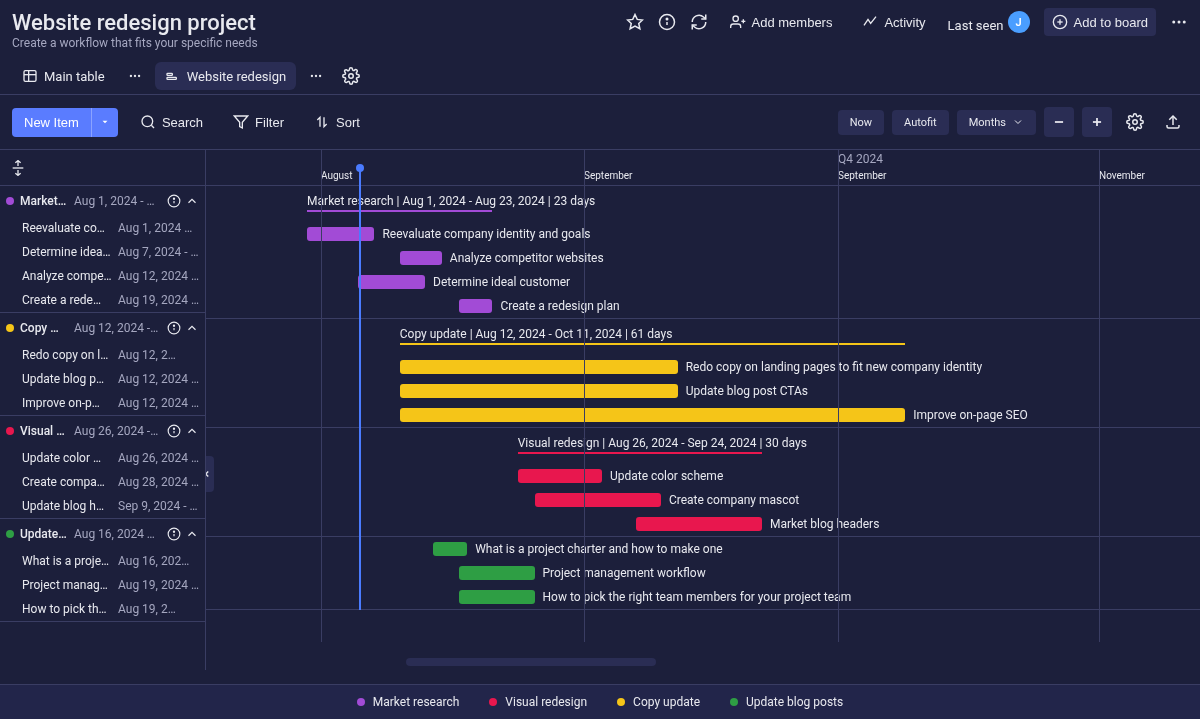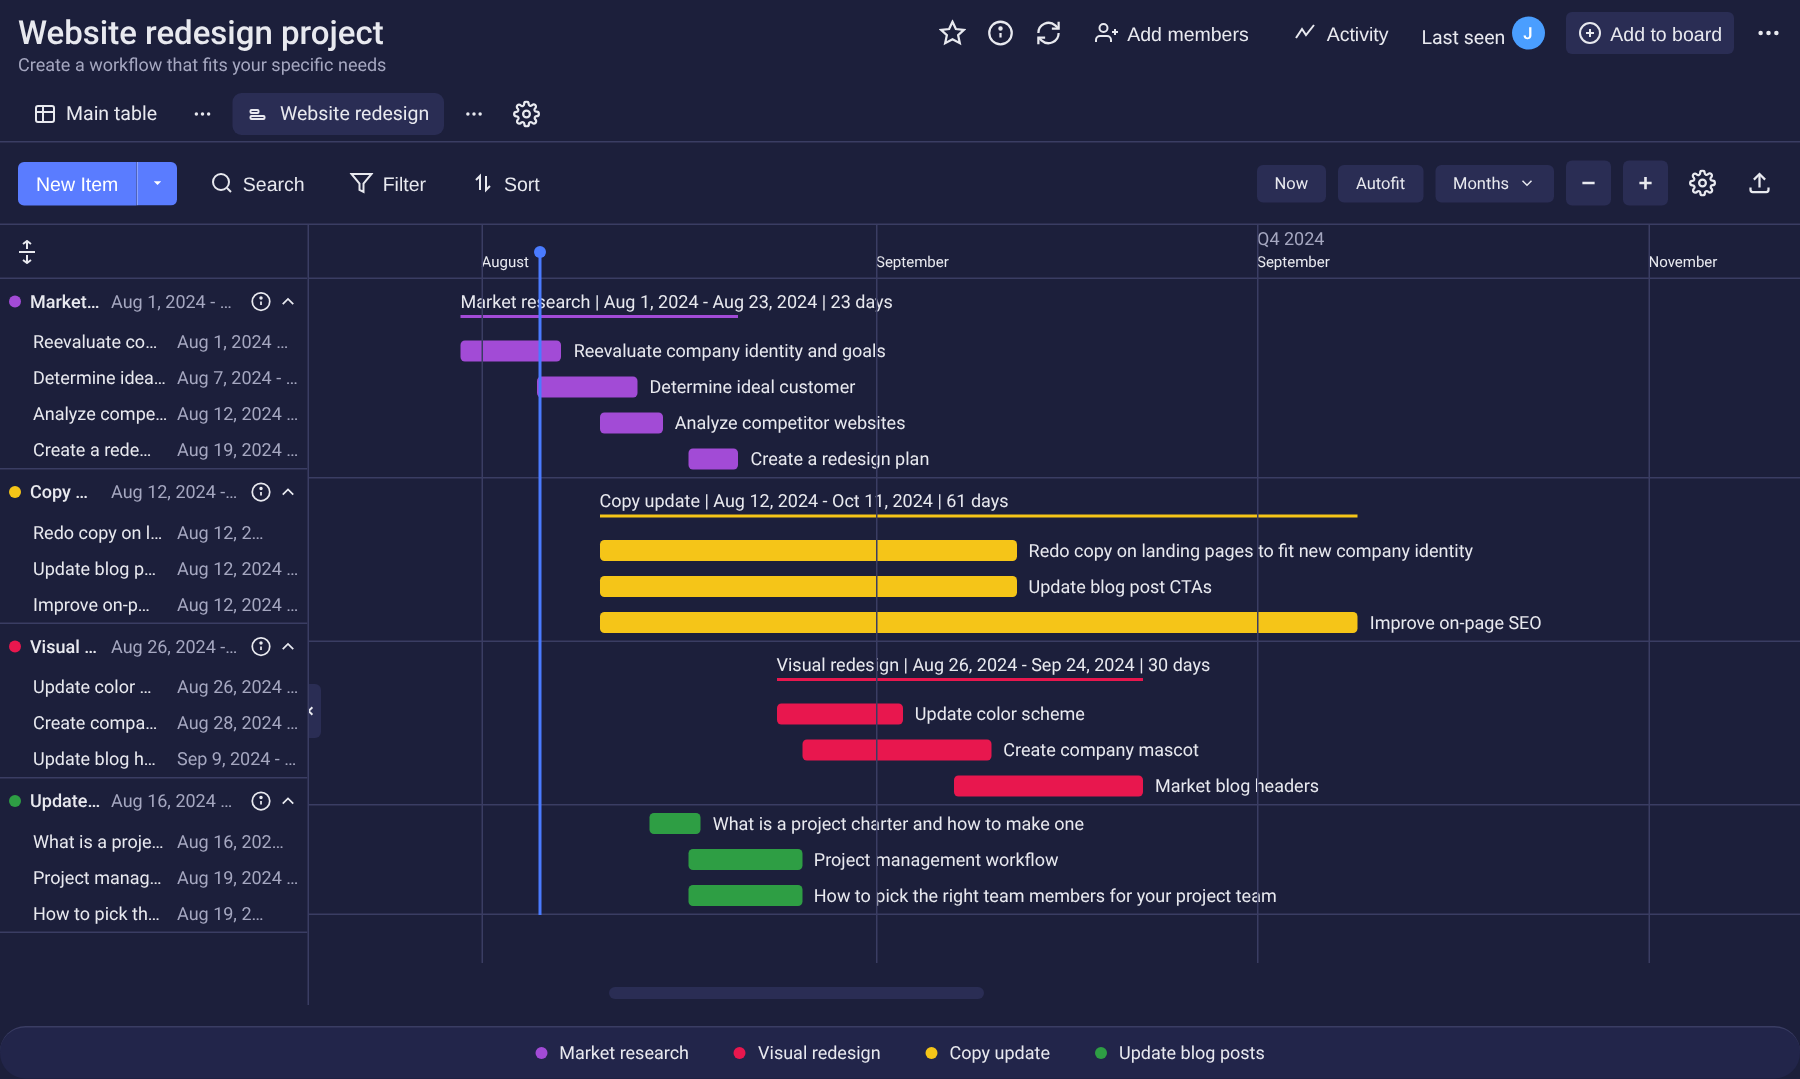--- a/index.html
+++ b/index.html
@@ -76,21 +76,21 @@
 .bar-row{height:24px;position:relative;}
 .bar{position:absolute;top:5px;height:14px;border-radius:3px;}
 .bar-label{position:absolute;top:5px;font-size:12px;white-space:nowrap;}
 .today-line{position:absolute;top:0;bottom:0;width:2px;background:#4a7bff;z-index:5;}
 .today-dot{position:absolute;top:-4px;left:-3px;width:8px;height:8px;border-radius:50%;background:#4a7bff;}
 
 
 .collapse{position:absolute;left:-6px;width:14px;height:36px;background:var(--bg3);border-radius:4px;display:flex;align-items:center;justify-content:center;cursor:pointer;z-index:6;}
 
 
-.legend{position:fixed;bottom:0;left:0;right:0;background:var(--bg2);padding:10px 0;display:flex;justify-content:center;gap:30px;border-top:1px solid var(--border);border-radius:17px;}
+.legend{position:fixed;bottom:0;left:0;right:0;background:var(--bg2);padding:10px 0;display:flex;justify-content:center;gap:30px;border-top:1px solid var(--border);}
 .leg-item{display:flex;align-items:center;gap:8px;font-size:12px;}
 .leg-dot{width:8px;height:8px;border-radius:50%;}
 
 
 .fake-scroll{position:absolute;bottom:4px;left:200px;width:250px;height:8px;background:var(--bg3);border-radius:4px;}
 </style>
 </head>
 <body>
 
 <div class="hdr">
@@ -431,26 +431,26 @@
     <div class="grp-chart">
           <div class="grp-summary">
     <div class="summary-text" style="left:101.08474576271188px">Market research | Aug 1, 2024 - Aug 23, 2024 | 23 days</div>
     <div class="summary-line" style="left:101.08474576271188px;width:185.3220338983051px;background:#a24bd6"></div>
           </div>
           <div class="bar-row">
       <div class="bar" style="left:101.08474576271188px;width:67.38983050847456px;background:#a24bd6"></div>
       <div class="bar-label" style="left:176.47457627118644px">Reevaluate company identity and goals</div>
           </div>
           <div class="bar-row">
+      <div class="bar" style="left:193.74576271186442px;width:42.118644067796595px;background:#a24bd6"></div>
+      <div class="bar-label" style="left:243.864406779661px">Analyze competitor websites</div>
+          </div>
+          <div class="bar-row">
       <div class="bar" style="left:151.6271186440678px;width:67.38983050847457px;background:#a24bd6"></div>
       <div class="bar-label" style="left:227.01694915254237px">Determine ideal customer</div>
-          </div>
-          <div class="bar-row">
-      <div class="bar" style="left:193.74576271186442px;width:42.118644067796595px;background:#a24bd6"></div>
-      <div class="bar-label" style="left:243.864406779661px">Analyze competitor websites</div>
           </div>
           <div class="bar-row">
       <div class="bar" style="left:252.71186440677965px;width:33.694915254237316px;background:#a24bd6"></div>
       <div class="bar-label" style="left:294.40677966101697px">Create a redesign plan</div>
           </div>
         </div>
         <div class="grp-chart">
           <div class="grp-summary">
     <div class="summary-text" style="left:193.74576271186442px">Copy update | Aug 12, 2024 - Oct 11, 2024 | 61 days</div>
     <div class="summary-line" style="left:193.74576271186442px;width:505.4237288135593px;background:#f5c518"></div>

